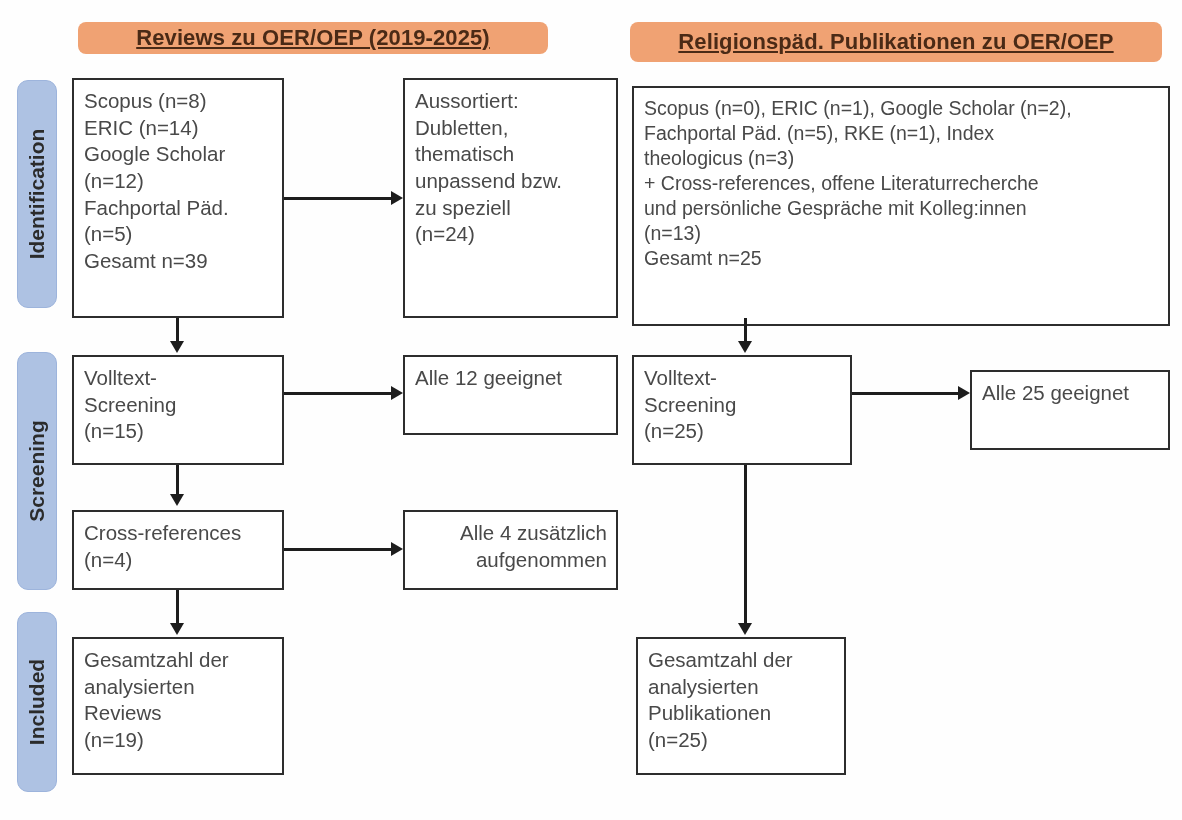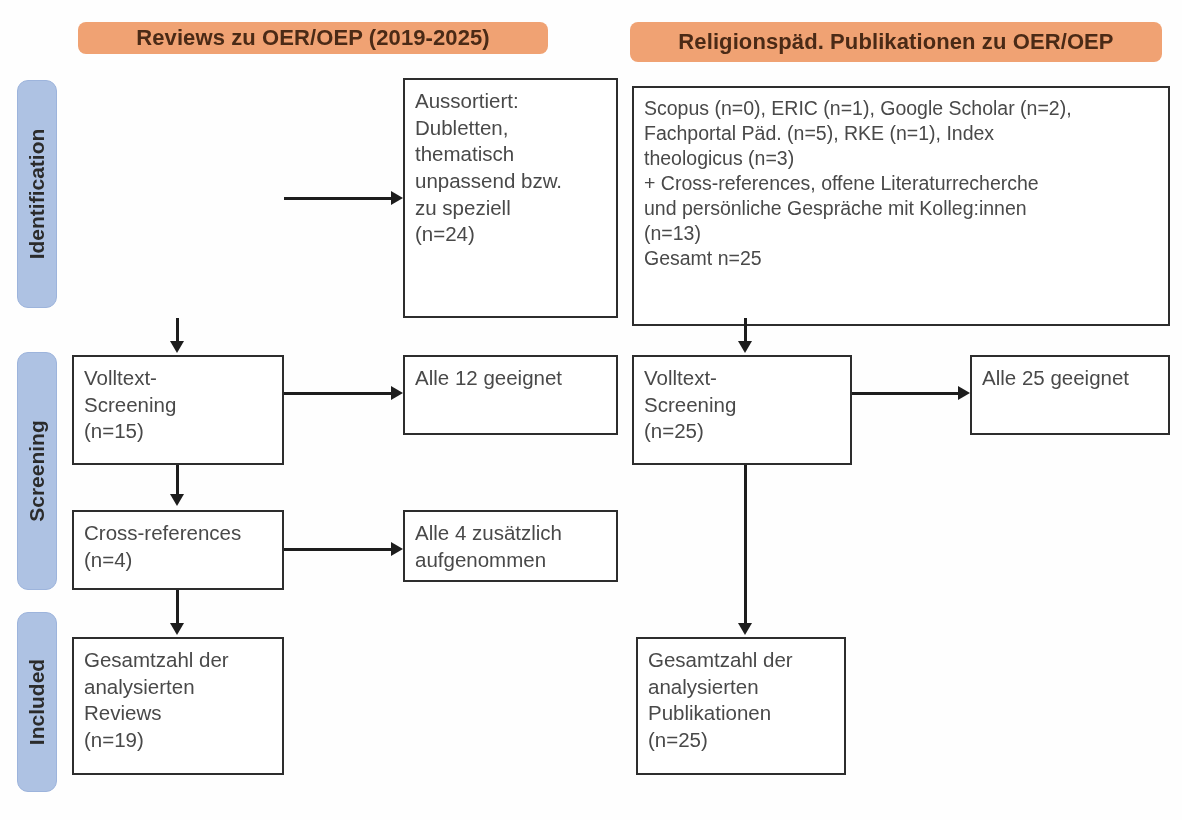--- a/index.html
+++ b/index.html
@@ -24,20 +24,21 @@
     position: absolute;
     background: #f0a273;
     border-radius: 8px;
     color: #4a2a16;
     font-weight: bold;
     display: flex;
     align-items: center;
     justify-content: center;
     letter-spacing: 0.1px;
     box-sizing: border-box;
+    text-decoration: underline;
   }
 
   
   .stage-pill {
     position: absolute;
     background: #aec2e3;
     border: 1px solid #9db4dc;
     border-radius: 11px;
     box-sizing: border-box;
   }
@@ -110,20 +111,27 @@
   </div>
 
   <div class="stage-pill" style="left:17px; top:352px; width:40px; height:238px;">
     <span class="stage-label">Screening</span>
   </div>
 
   <div class="stage-pill" style="left:17px; top:612px; width:40px; height:180px;">
     <span class="stage-label">Included</span>
   </div>
 
+  <div class="box" style="left:72px; top:78px; width:212px; height:240px;">Scopus (n=8)
+ERIC (n=14)
+Google Scholar
+(n=12)
+Fachportal Päd.
+(n=5)
+Gesamt n=39</div>
 
   <div class="box" style="left:403px; top:78px; width:215px; height:240px;">Aussortiert:
 Dubletten,
 thematisch
 unpassend bzw.
 zu speziell
 (n=24)</div>
 
   <div class="hline" style="left:284px; top:197px; width:108px;"></div>
   <div class="arrow-right" style="left:391px; top:190.5px;"></div>
@@ -139,21 +147,21 @@
 
   <div class="hline" style="left:284px; top:392px; width:108px;"></div>
   <div class="arrow-right" style="left:391px; top:385.5px;"></div>
 
   <div class="vline" style="left:176px; top:465px; height:30px;"></div>
   <div class="arrow-down" style="left:170px; top:494px;"></div>
 
   <div class="box" style="left:72px; top:510px; width:212px; height:80px;">Cross-references
 (n=4)</div>
 
-  <div class="box" style="left:403px; top:510px; width:215px; height:72px;">Alle 4 zusätzlich
+  <div class="box" style="left:403px; top:510px; width:215px; height:80px;text-align:right;">Alle 4 zusätzlich
 aufgenommen</div>
 
   <div class="hline" style="left:284px; top:548px; width:108px;"></div>
   <div class="arrow-right" style="left:391px; top:541.5px;"></div>
 
   <div class="vline" style="left:176px; top:590px; height:34px;"></div>
   <div class="arrow-down" style="left:170px; top:623px;"></div>
 
   <div class="box" style="left:72px; top:637px; width:212px; height:138px;">Gesamtzahl der
 analysierten
@@ -168,21 +176,21 @@
 (n=13)
 Gesamt n=25</div>
 
   <div class="vline" style="left:744px; top:318px; height:25px;"></div>
   <div class="arrow-down" style="left:738px; top:341px;"></div>
 
   <div class="box" style="left:632px; top:355px; width:220px; height:110px;">Volltext-
 Screening
 (n=25)</div>
 
-  <div class="box" style="left:970px; top:355px; width:200px; height:80px;">Alle 25 geeignet</div>
+  <div class="box" style="left:970px; top:370px; width:200px; height:80px;">Alle 25 geeignet</div>
 
   <div class="hline" style="left:852px; top:392px; width:108px;"></div>
   <div class="arrow-right" style="left:958px; top:385.5px;"></div>
 
   <div class="vline" style="left:744px; top:465px; height:159px;"></div>
   <div class="arrow-down" style="left:738px; top:623px;"></div>
 
   <div class="box" style="left:636px; top:637px; width:210px; height:138px;">Gesamtzahl der
 analysierten
 Publikationen

